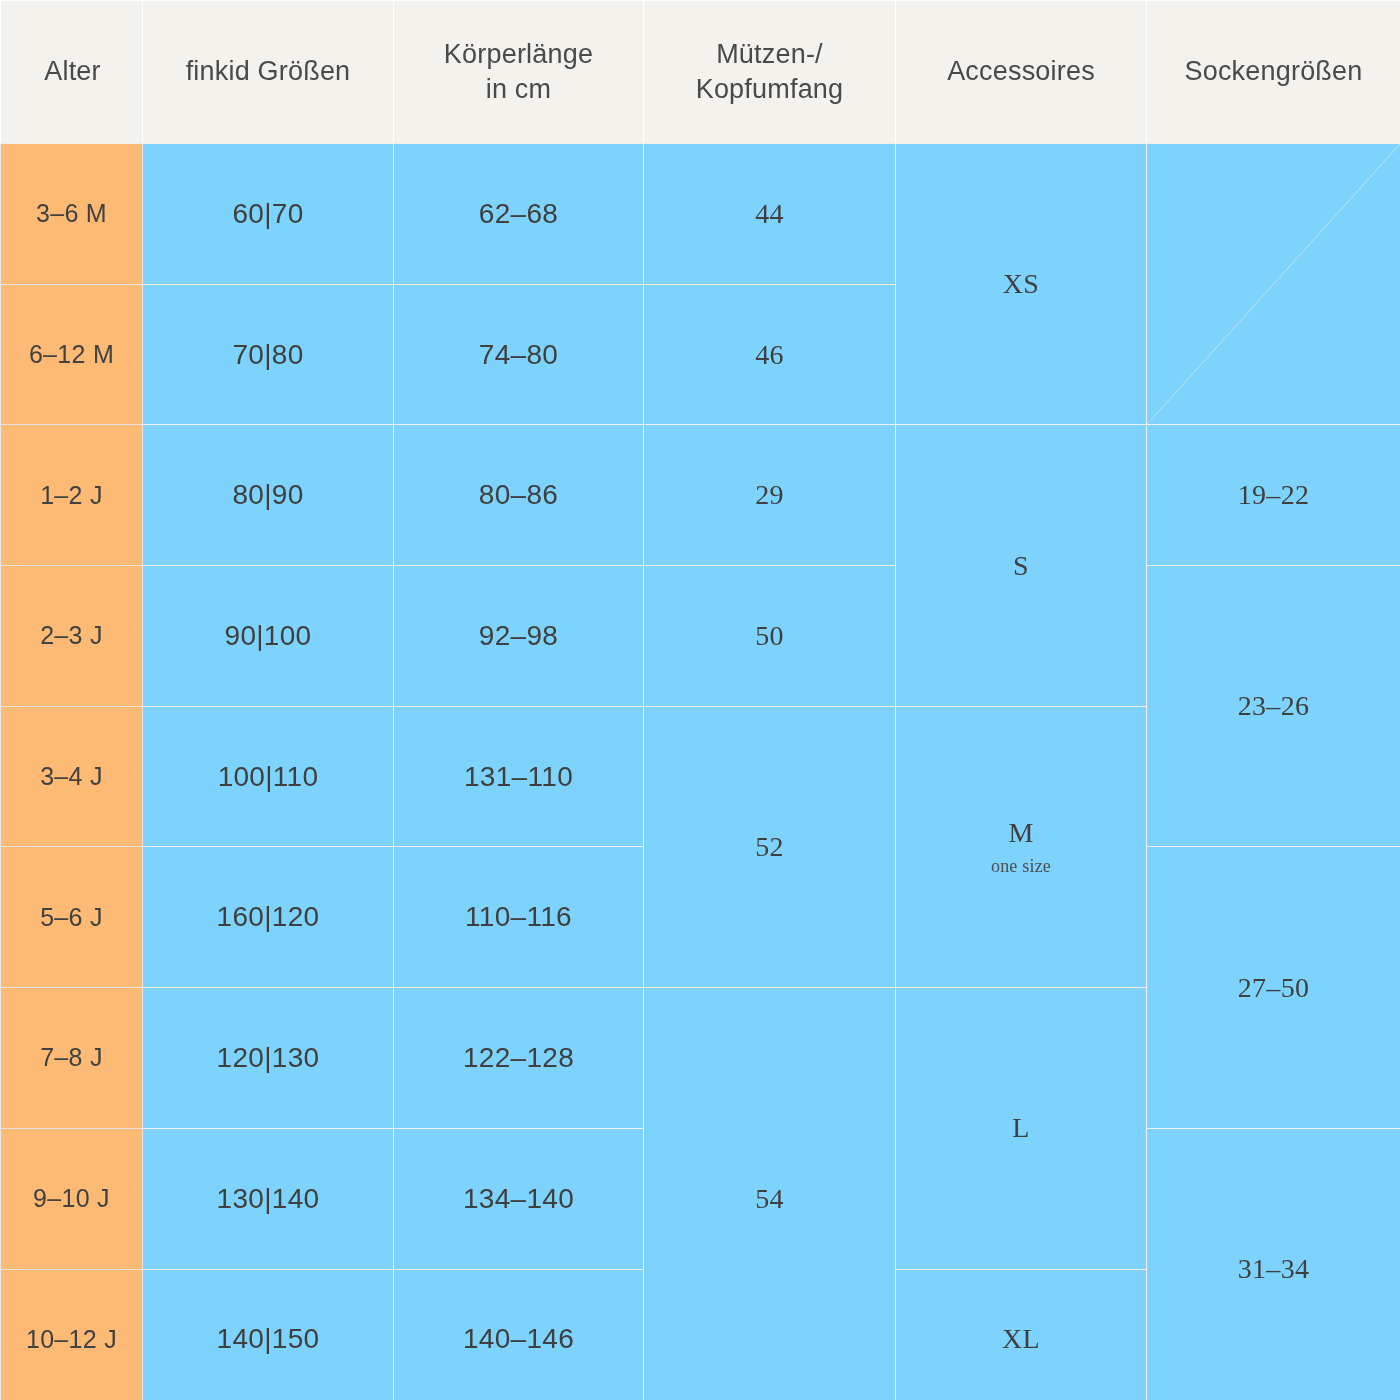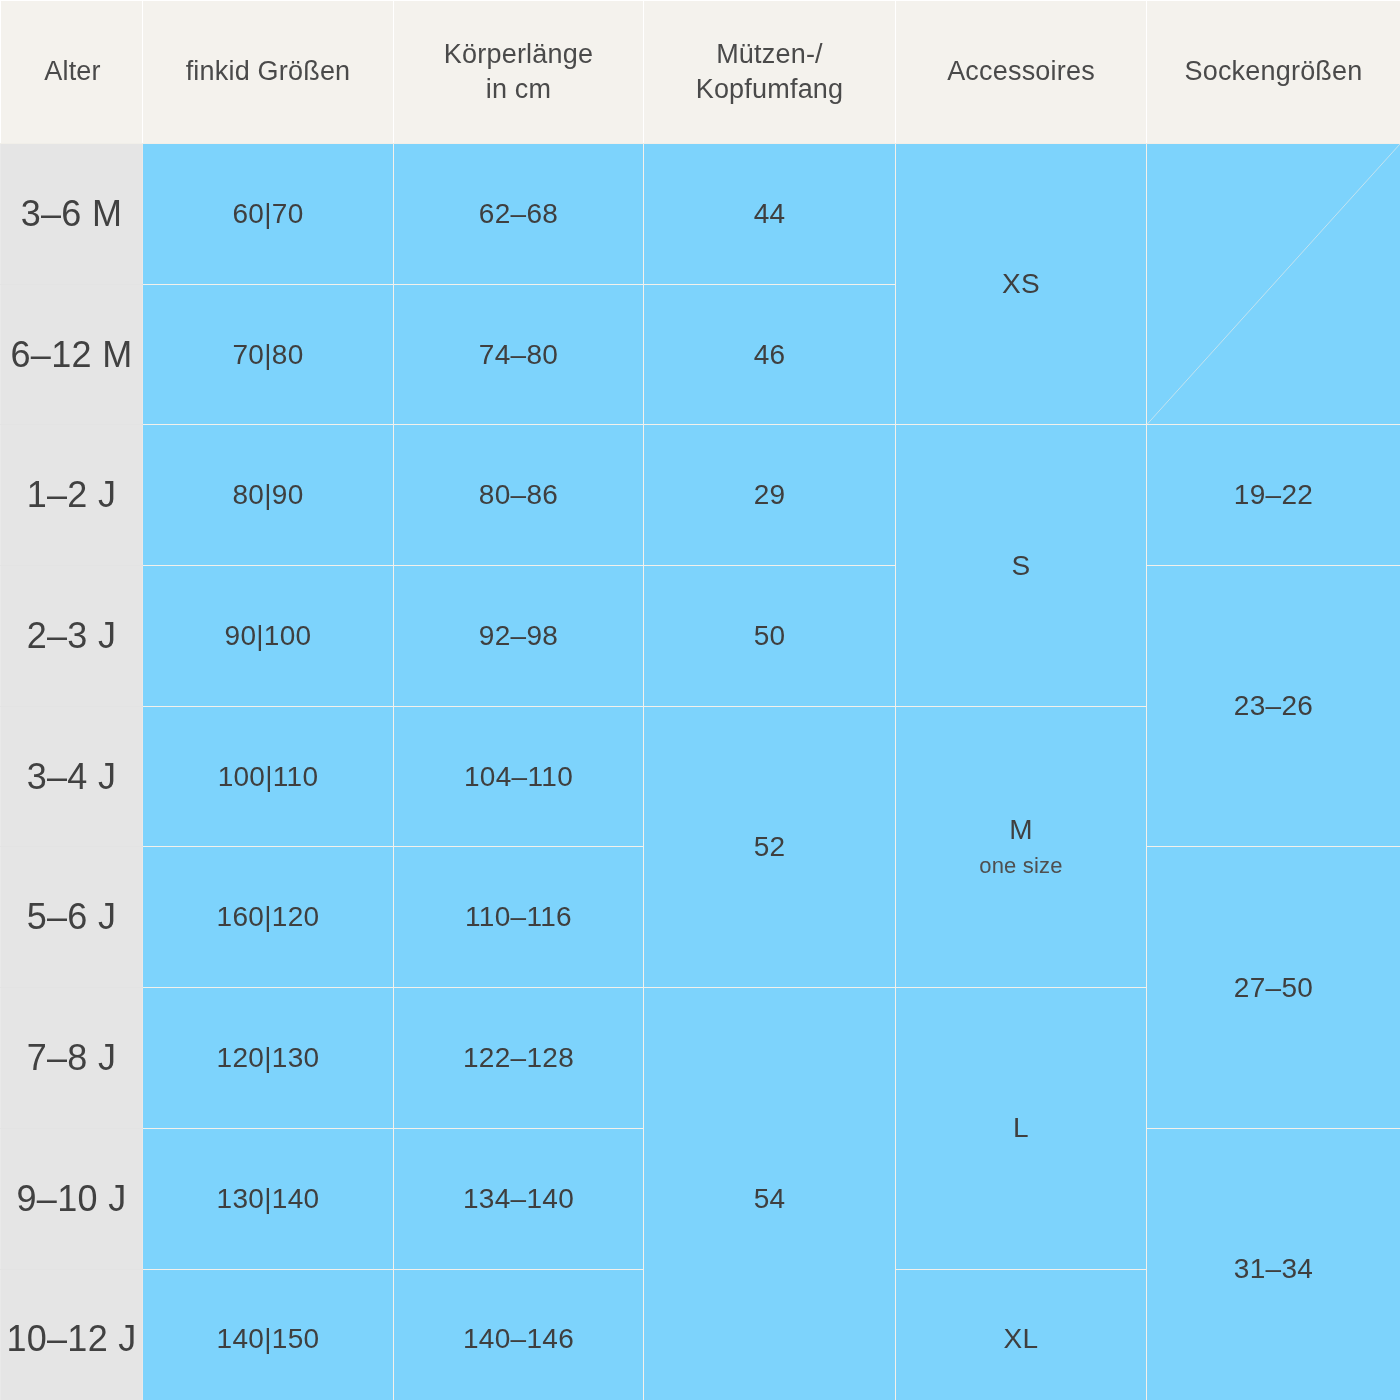--- a/index.html
+++ b/index.html
@@ -57,35 +57,36 @@
     text-align: center;
     vertical-align: middle;
     font-size: 28px;
     font-weight: 400;
     color: #3f3f3f;
     letter-spacing: 0.3px;
     padding: 0 4px;
   }
 
   tbody td.age-cell {
-    background: #e5e5e5;
+    background: #fdba74;
     border-color: #e9e9e9;
     border-bottom: 1px solid #e3e3e3;
     color: #414141;
-    font-size: 36px;
+    font-size: 25px;
     margin-left: 45px;
   }
 
   td.span-cell {
     vertical-align: middle;
+    font-family: Liberation Serif, serif;
   }
 
   .sub-label {
     display: block;
-    font-size: 22px;
+    font-size: 18px;
     color: #4f4f4f;
     margin-top: 7px;
     letter-spacing: 0.2px;
   }
 
   
   td.diagonal-cell {
     position: relative;
     padding: 0;
   }
@@ -171,21 +172,21 @@
       <td class="age-cell">2–3 J</td>
       <td>90|100</td>
       <td>92–98</td>
       <td rowspan="1" class="span-cell">50</td>
       <td rowspan="2" class="span-cell">23–26</td>
     </tr>
 
     <tr>
       <td class="age-cell">3–4 J</td>
       <td>100|110</td>
-      <td>104–110</td>
+      <td>131–110</td>
       <td rowspan="2" class="span-cell">52</td>
       <td rowspan="2" class="span-cell">
         <span>M</span>
         <span class="sub-label">one size</span>
       </td>
     </tr>
 
     <tr>
       <td class="age-cell">5–6 J</td>
       <td>160|120</td>

